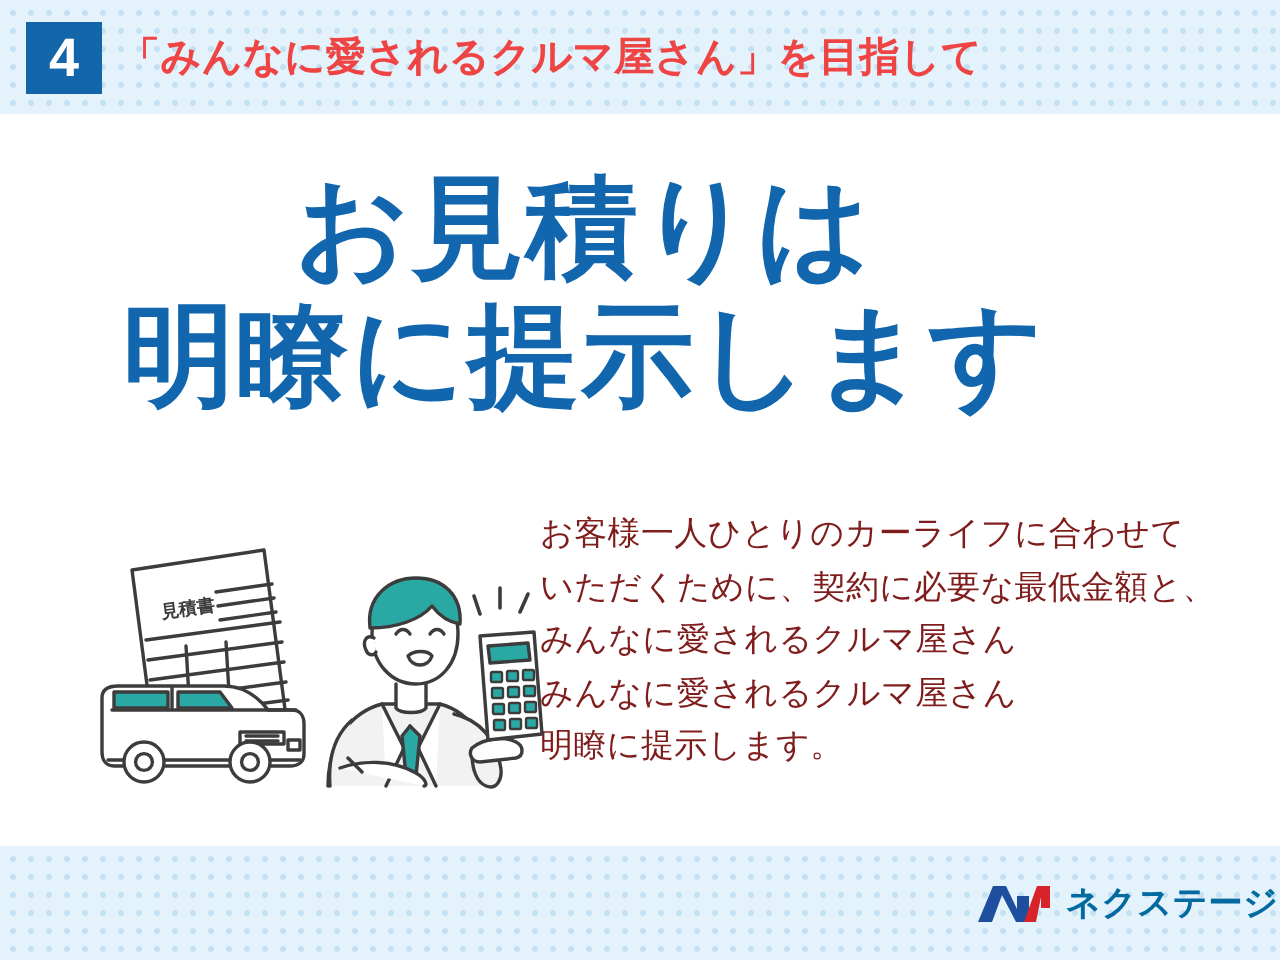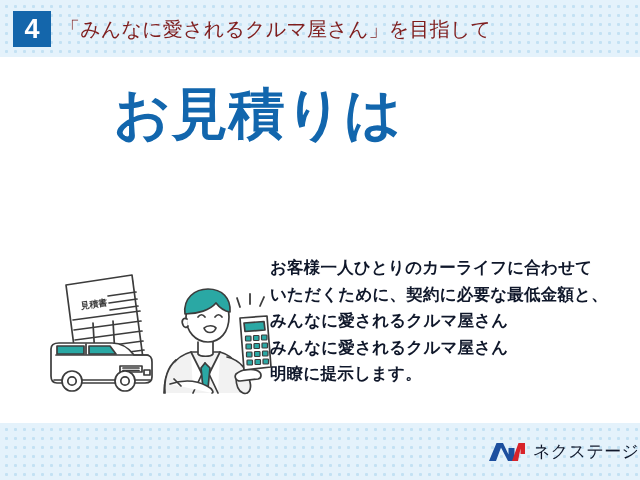--- a/index.html
+++ b/index.html
@@ -56,55 +56,56 @@
     line-height: 36px;
     text-align: center;
     letter-spacing: 0px;
   }
   #header-title {
     position: absolute;
     left: 60px;
     top: 13px;
     width: 560px;
     height: 32px;
-    color: #7f1d1d;
+    color: #ef4444;
     font-size: 20px;
-    font-weight: normal;
+    font-weight: bold;
     line-height: 32px;
     letter-spacing: 0.2px;
     white-space: nowrap;
   }
 
   
   #headline {
     position: absolute;
     left: 0;
     top: 82px;
     width: 516px;
     text-align: center;
     color: #1266ad;
     font-weight: bold;
     letter-spacing: 1px;
+    padding-left: 34px;
   }
   #headline .hl-line {
     display: block;
     font-size: 56px;
     line-height: 64px;
     white-space: nowrap;
   }
 
   
   #body-copy {
     position: absolute;
     left: 270px;
     top: 254px;
     width: 360px;
-    color: #0f172a;
+    color: #7f1d1d;
     font-size: 16.5px;
-    font-weight: bold;
+    font-weight: normal;
     line-height: 26.5px;
     letter-spacing: 0.2px;
   }
   #body-copy .bc-line {
     display: block;
     white-space: nowrap;
   }
 
   
   #illustration {
@@ -124,41 +125,42 @@
     display: flex;
     align-items: center;
   }
   #logo-mark {
     width: 40px;
     height: 24px;
     flex: 0 0 auto;
   }
   #logo-text {
     margin-left: 6px;
-    color: #0f172a;
+    color: #0369a1;
     font-size: 17px;
-    font-weight: normal;
+    font-weight: bold;
     letter-spacing: 0.4px;
     line-height: 24px;
     white-space: nowrap;
   }
 </style>
 </head>
 <body>
 
 <div id="banner">
 
   <div id="header-band" class="dot-band"></div>
 
   <div id="step-badge">4</div>
 
   <div id="header-title">「みんなに愛されるクルマ屋さん」を目指して</div>
 
   <div id="headline">
     <span class="hl-line">お見積りは</span>
+    <span class="hl-line">明瞭に提示します</span>
   </div>
 
   <div id="body-copy">
     <span class="bc-line">お客様一人ひとりのカーライフに合わせて</span>
     <span class="bc-line">いただくために、契約に必要な最低金額と、</span>
     <span class="bc-line">みんなに愛されるクルマ屋さん</span>
     <span class="bc-line">みんなに愛されるクルマ屋さん</span>
     <span class="bc-line">明瞭に提示します。</span>
   </div>
 

